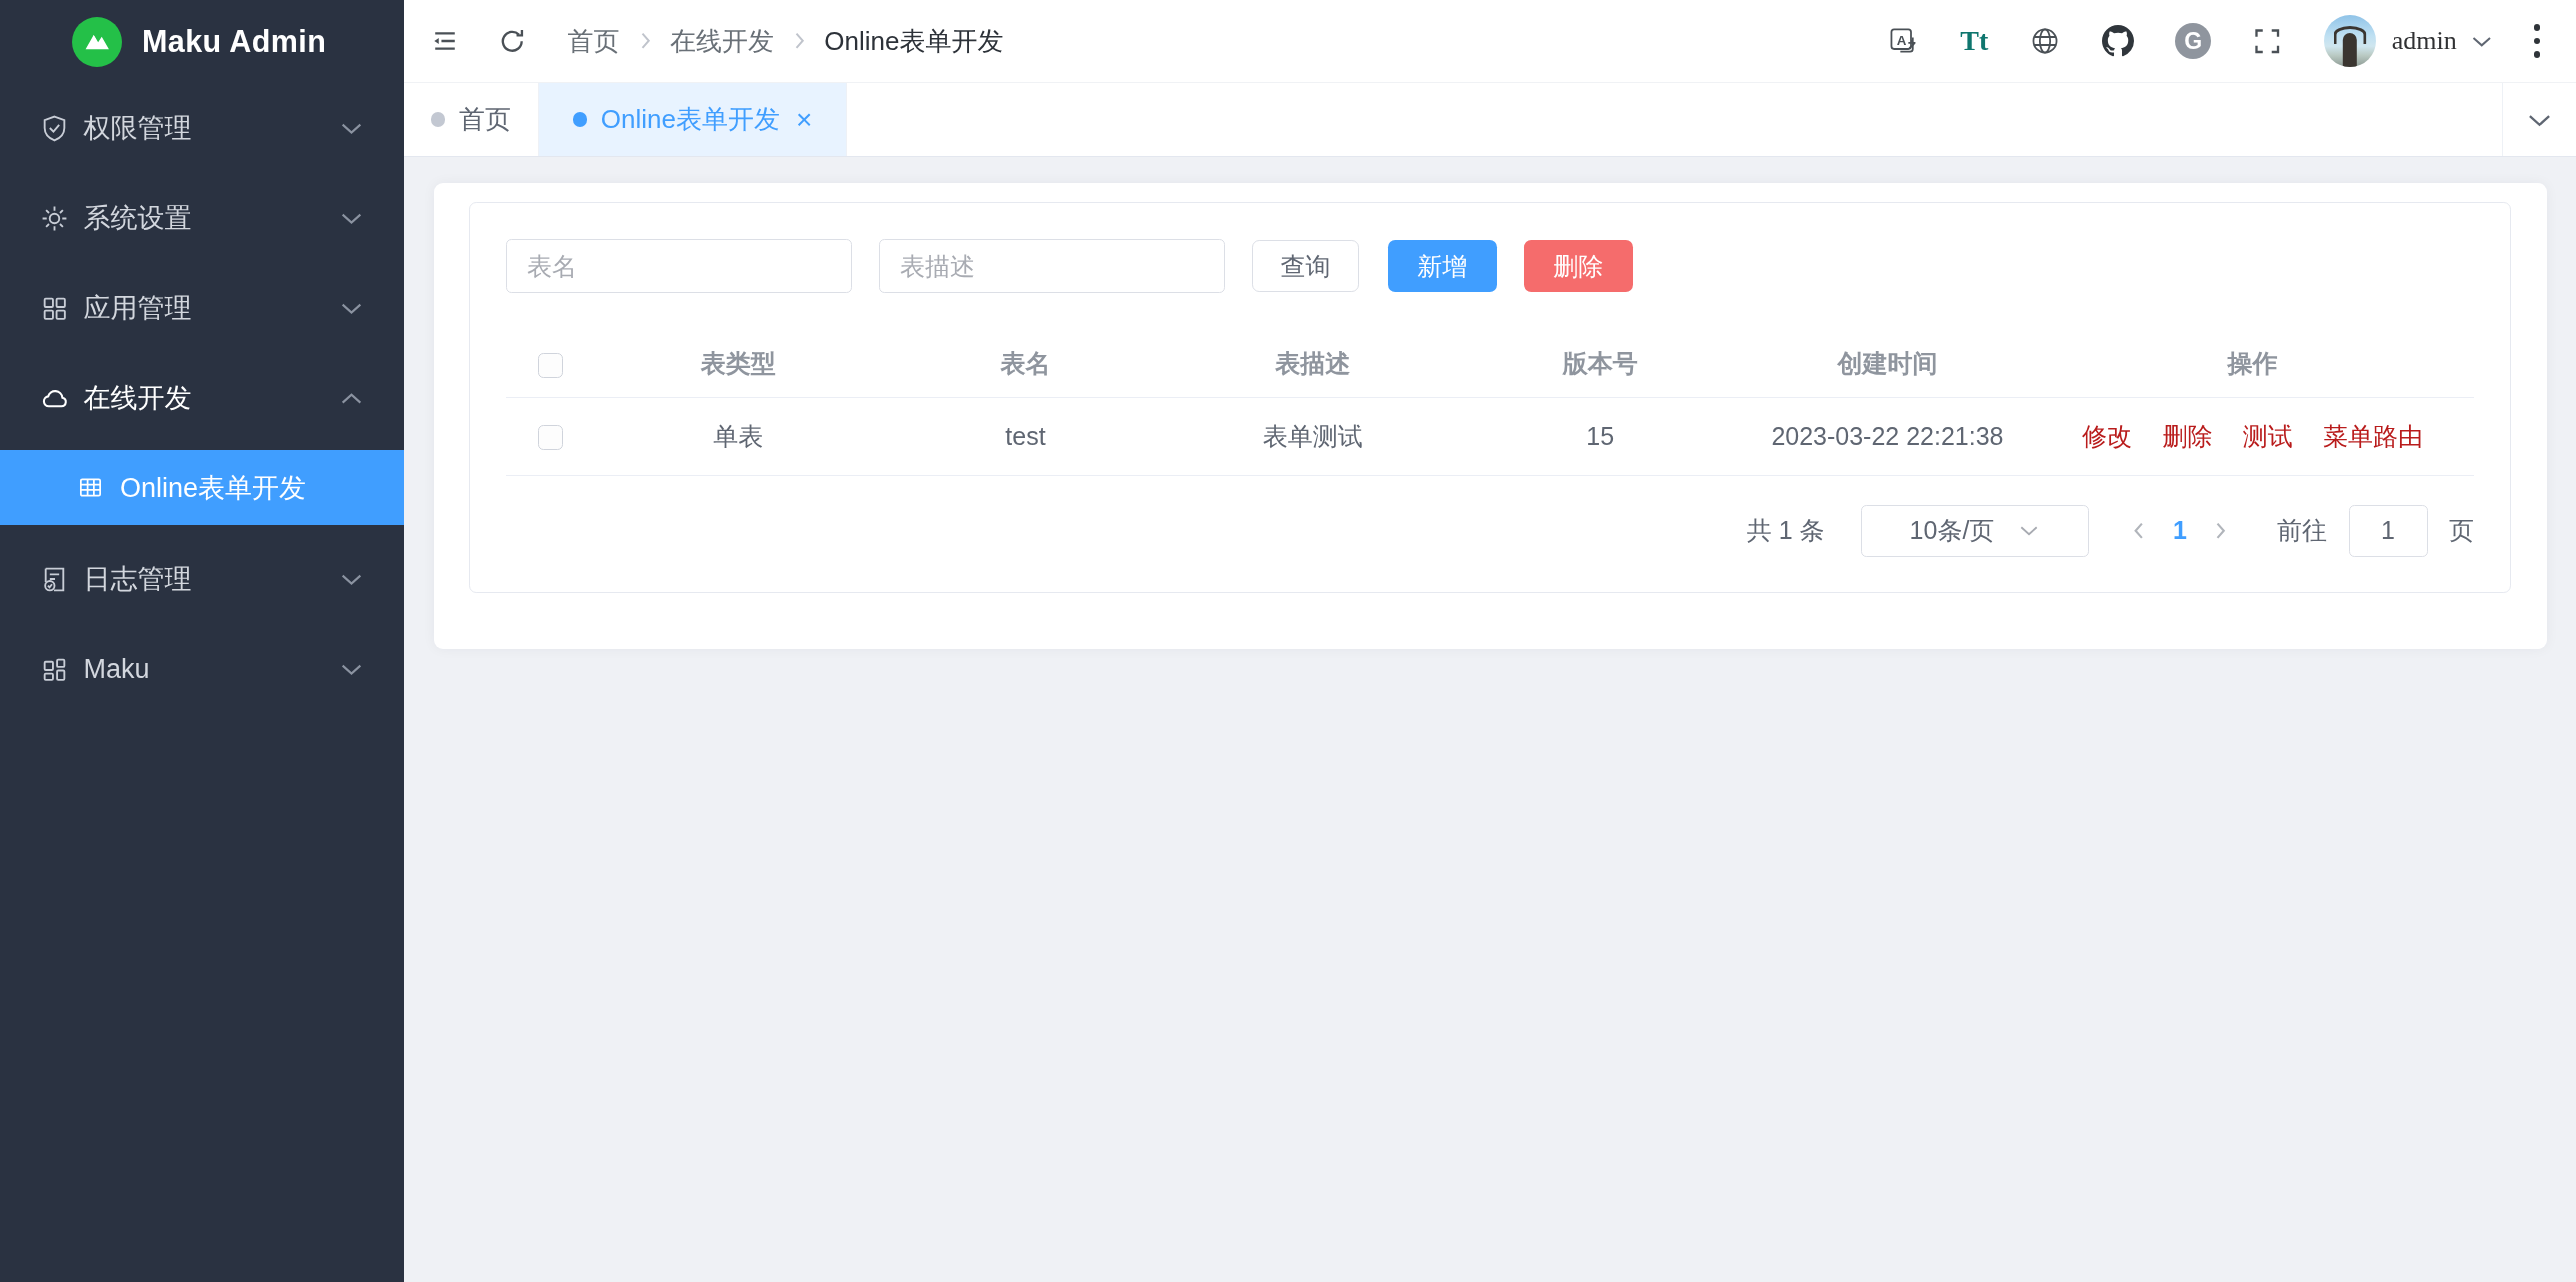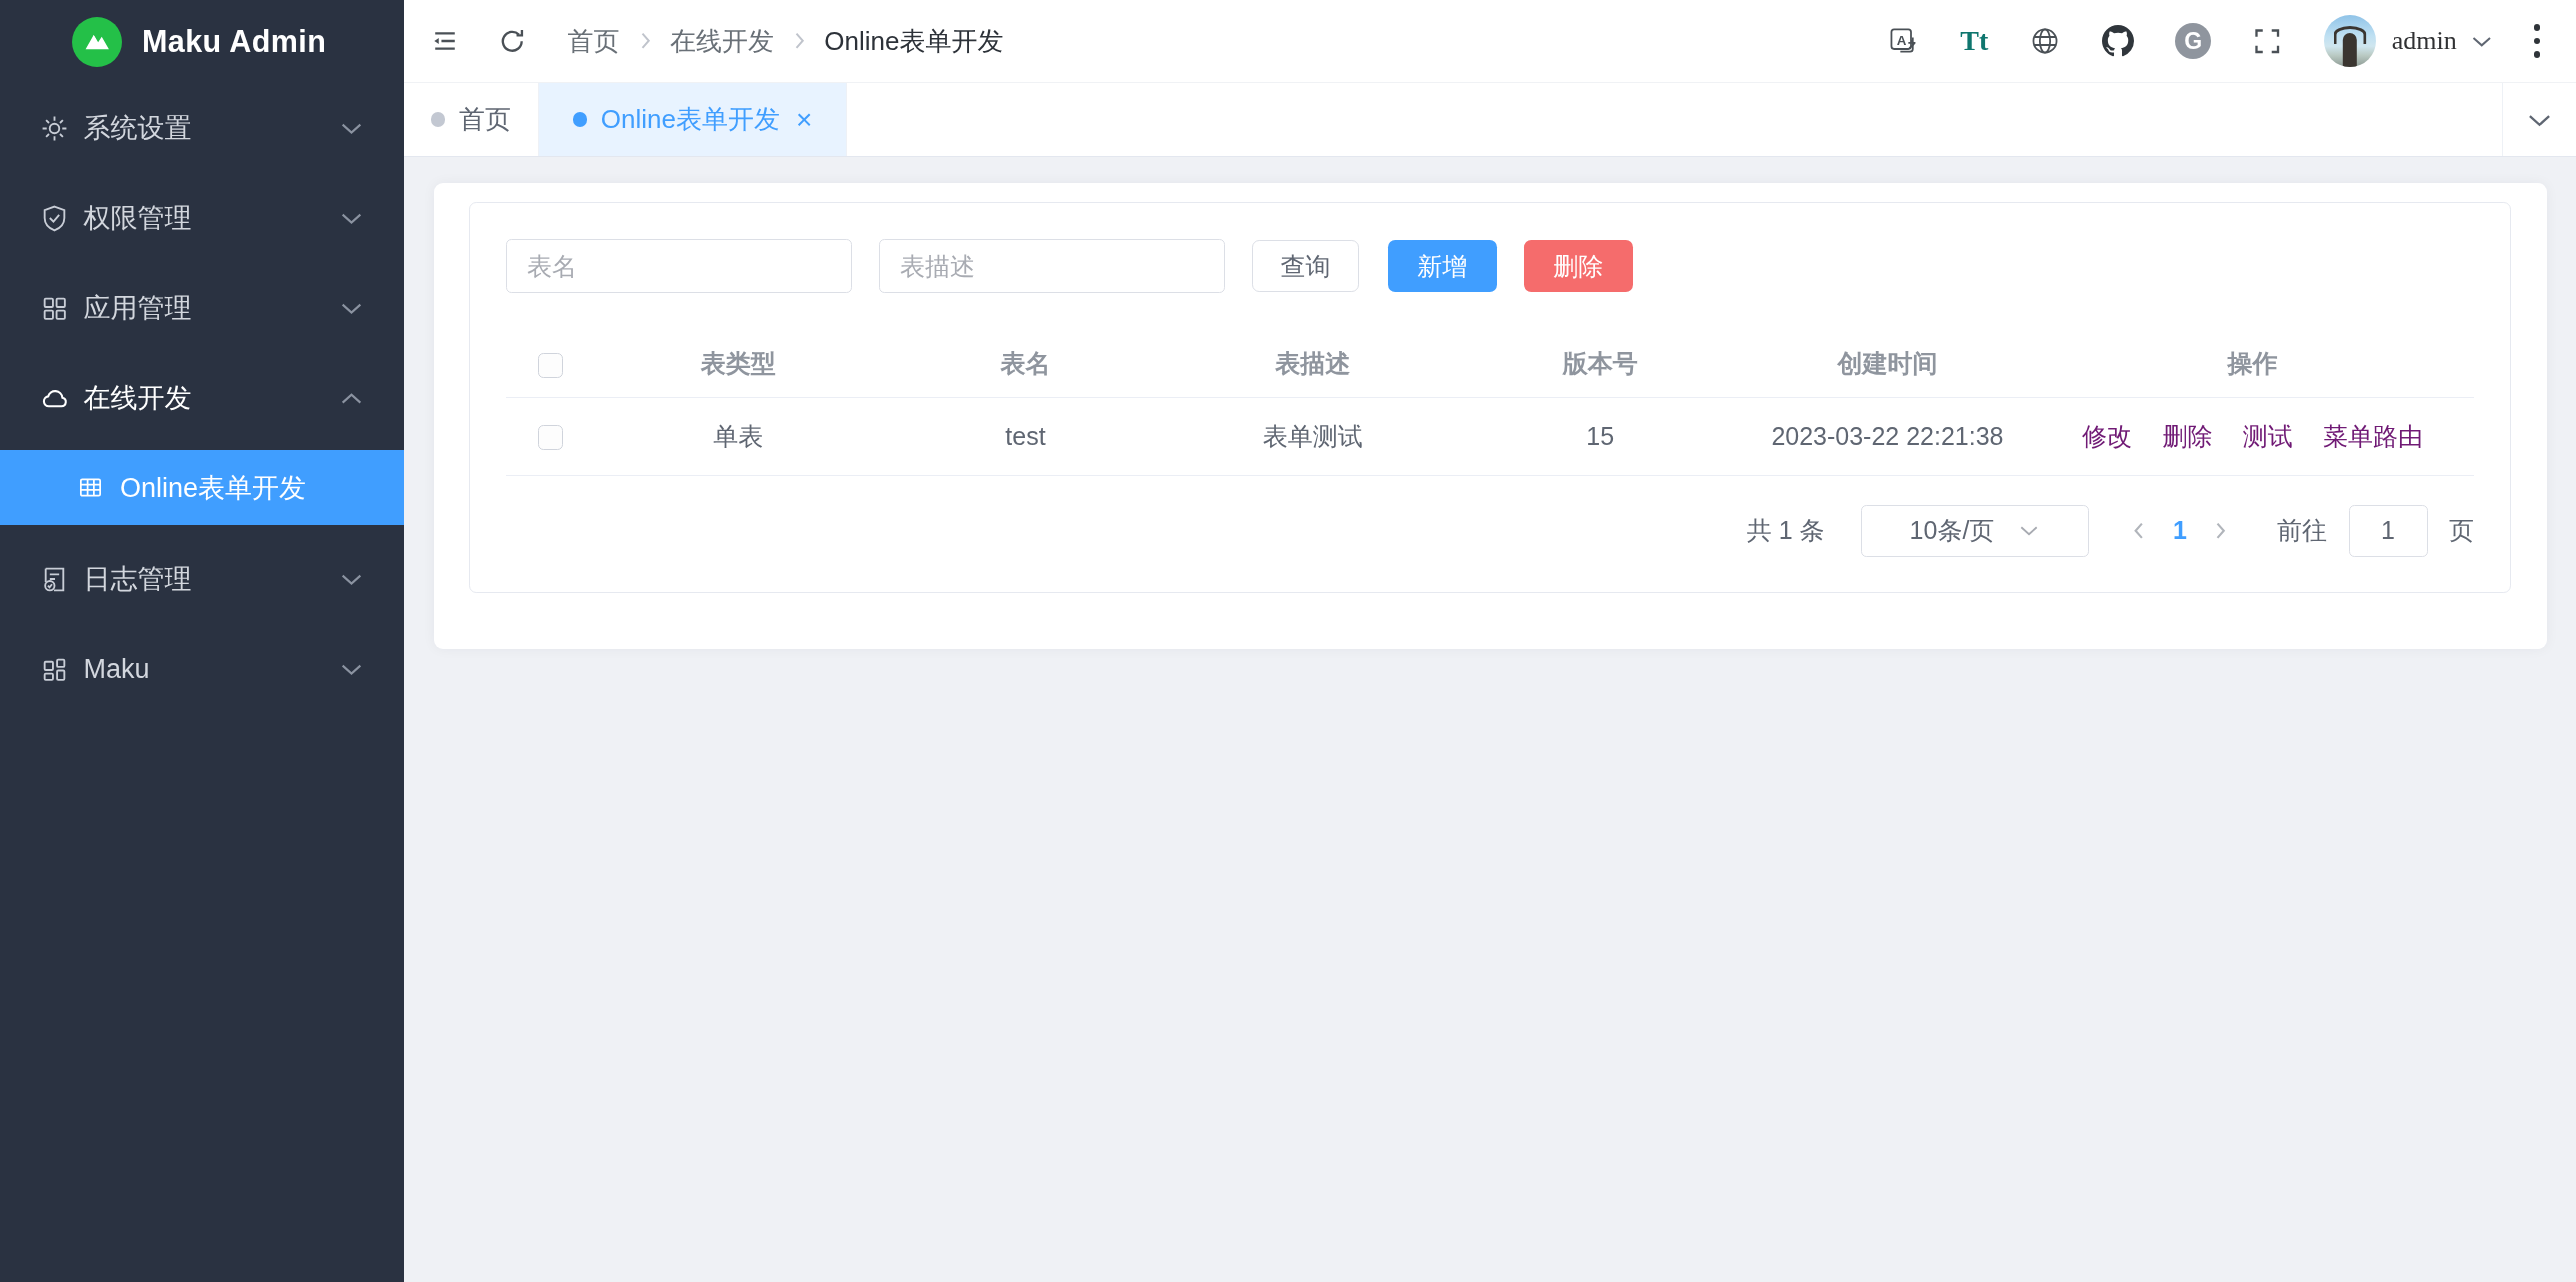--- a/index.html
+++ b/index.html
@@ -92,21 +92,21 @@
 
   table.grid { margin-top:38px; width:100%; border-collapse:collapse; font-size:25px;
     table-layout:fixed; }
   .grid th { color:#8f959e; font-weight:700; height:66px;
     border-bottom:0.9px solid #ebeef5; text-align:center; }
   .grid td { color:#5f6672; height:78px; border-bottom:0.9px solid #ebeef5;
     text-align:center; }
   .col-check { width:4.5%; } .col-std { width:14.6%; } .col-ops { width:22.5%; }
   .checkbox { display:inline-block; width:25px; height:25px; border:0.9px solid #d0d4dc;
     border-radius:5.4px; background:#fdfdfd; cursor:pointer; vertical-align:middle; }
-  .op-link { color:#701a75; text-decoration:none; margin:0 11.7px; cursor:pointer; }
+  .op-link { color:#b91c1c; text-decoration:none; margin:0 11.7px; cursor:pointer; }
 
   .pagination { margin-top:29px; display:flex; align-items:center;
     justify-content:flex-end; font-size:25px; color:#5f6672; height:52px; }
   .pg-total { margin-right:36px; }
   .size-select { width:228px; height:52px; border:0.9px solid #dcdfe6; border-radius:5.4px;
     display:flex; align-items:center; justify-content:center; gap:25px; cursor:pointer;
     color:#5f6672; background:#fff; }
   .size-caret { color:#a8abb2; display:flex; }
   .pg-arrow { width:41px; display:flex; align-items:center; justify-content:center;
     color:#b1b5bb; cursor:pointer; }
@@ -133,40 +133,40 @@
         </svg>
     </span>
     <span class="logo-title">Maku Admin</span>
   </div>
 
   <nav class="menu">
 
     <div class="menu-item">
       <span class="mi-icon">
         <svg width="29" height="29" viewBox="0 0 28 28" fill="none" stroke="currentColor" stroke-width="1.8">
+            <path d="M14 2.5 L23.5 6 V13.5 C23.5 19.5 19 23.5 14 25.5 C9 23.5 4.5 19.5 4.5 13.5 V6 Z"></path>
+            <polyline points="9.5,13.5 13,17 18.5,10.5"></polyline>
+          </svg>
+      </span>
+      <span class="mi-label">权限管理</span>
+      <span class="mi-caret">
+        <svg width="23" height="14.4" viewBox="0 0 26 16" fill="none" stroke="currentColor" stroke-width="2.4">
+            <polyline points="3,4 13,13 23,4"></polyline>
+          </svg>
+      </span>
+    </div>
+
+    <div class="menu-item">
+      <span class="mi-icon">
+        <svg width="29" height="29" viewBox="0 0 28 28" fill="none" stroke="currentColor" stroke-width="1.8">
             <circle cx="14" cy="14" r="4.6"></circle>
             <path d="M14 2.5v4M14 21.5v4M2.5 14h4M21.5 14h4M5.9 5.9l2.8 2.8M19.3 19.3l2.8 2.8M22.1 5.9l-2.8 2.8M8.7 19.3l-2.8 2.8"></path>
           </svg>
       </span>
       <span class="mi-label">系统设置</span>
-      <span class="mi-caret">
-        <svg width="23" height="14.4" viewBox="0 0 26 16" fill="none" stroke="currentColor" stroke-width="2.4">
-            <polyline points="3,4 13,13 23,4"></polyline>
-          </svg>
-      </span>
-    </div>
-
-    <div class="menu-item">
-      <span class="mi-icon">
-        <svg width="29" height="29" viewBox="0 0 28 28" fill="none" stroke="currentColor" stroke-width="1.8">
-            <path d="M14 2.5 L23.5 6 V13.5 C23.5 19.5 19 23.5 14 25.5 C9 23.5 4.5 19.5 4.5 13.5 V6 Z"></path>
-            <polyline points="9.5,13.5 13,17 18.5,10.5"></polyline>
-          </svg>
-      </span>
-      <span class="mi-label">权限管理</span>
       <span class="mi-caret">
         <svg width="23" height="14.4" viewBox="0 0 26 16" fill="none" stroke="currentColor" stroke-width="2.4">
             <polyline points="3,4 13,13 23,4"></polyline>
           </svg>
       </span>
     </div>
 
     <div class="menu-item">
       <span class="mi-icon">
         <svg width="29" height="29" viewBox="0 0 28 28" fill="none" stroke="currentColor" stroke-width="1.8">

